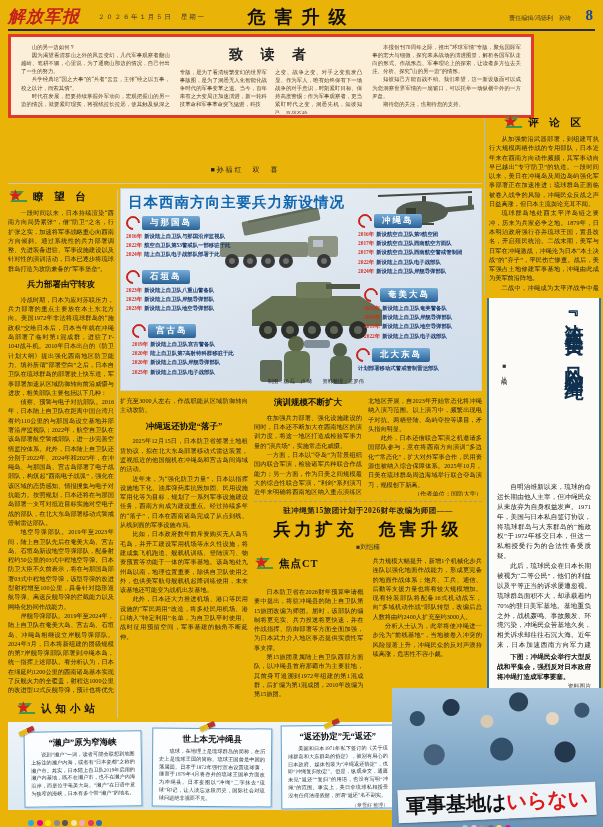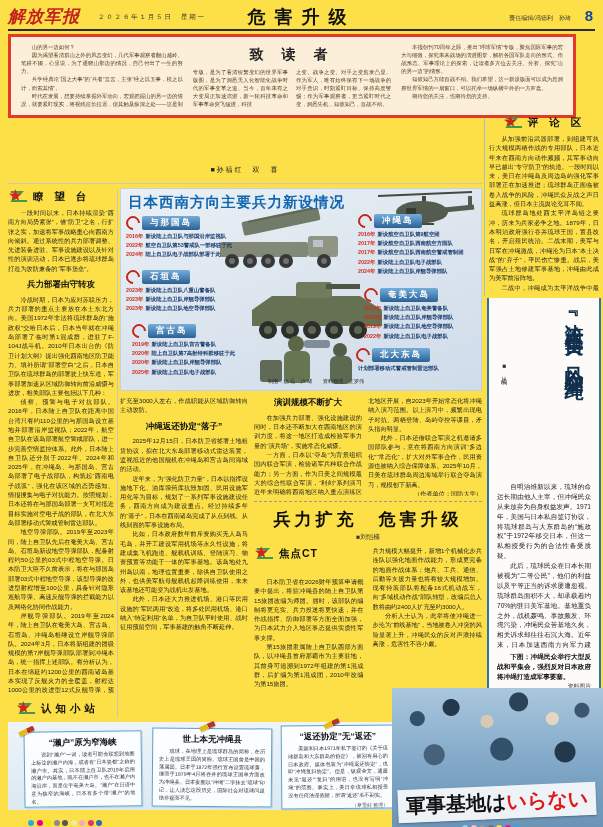--- a/index.html
+++ b/index.html
@@ -1,17 +1,17 @@
 <!DOCTYPE html>
 <html><head>
 <meta charset="utf-8">
 <style>
   html,body{margin:0;padding:0;background:#e9e7e2;}
-  .page{position:relative;width:603px;height:827px;margin:0 auto;background:#fde047;
-        font-family:Liberation Sans, sans-serif;color:#1a1a1a;overflow:hidden;}
+  .page{position:relative;width:603px;height:827px;margin:0 auto;background:#eab308;
+        font-family:Liberation Serif, serif;color:#1a1a1a;overflow:hidden;}
   .abs{position:absolute;}
   p{margin:0;text-indent:2em;}
   .jt{text-align:justify;}
   .ovh{overflow:hidden;}
 
   
   .logo{font-size:17px;font-weight:900;font-style:italic;color:#c4201d;letter-spacing:1px;}
   .date{font-size:6.5px;letter-spacing:1.8px;color:#333;}
   .secname{font-size:18px;font-weight:900;letter-spacing:9px;color:#111;}
   .editors{font-size:6px;color:#333;}
@@ -107,21 +107,21 @@
 
 <div class="page">
 
   <div class="abs logo" style="left:8px;top:5px;">解放军报</div>
   <div class="abs date" style="left:98px;top:13px;">２０２６年１月５日　星期一</div>
   <div class="abs secname" style="left:0;right:0;top:5px;text-align:center;">危害升级</div>
   <div class="abs editors" style="right:32px;top:14px;">责任编辑/冯德利　孙琦</div>
   <div class="abs pageno" style="right:10px;top:7px;">8</div>
   <div class="abs mrule" style="left:8px;right:8px;top:29px;"></div>
 
-  <div class="abs reader-box" style="left:8px;top:34px;width:568px;height:84px;">
+  <div class="abs reader-box" style="left:8px;top:34px;width:526px;height:84px;">
     <div class="rb-col jt ovh" style="width:31%;">
       <p>山的另一边如何？</p>
       <p>因为渴望看清群山之外的风云变幻，几代军事观察者翻山越岭、笔耕不辍，心里说，为了通晓山那边的情况，自己付出了一生的努力。</p>
       <p>兵学经典论“国之大事”的“兵者”云云，主张“经之以五事，校之以计，而索其情”。</p>
       <p>时代在发展，想要持续掌握外军动向，宏观把握山的另一边的情况，就要紧盯现实，将视线拉长拉远，使其触及纵深之处——这是制胜之力。</p>
     </div>
     <div style="width:38%;">
       <div class="rb-title">致 读 者</div>
       <div class="rb-mid-cols ovh" style="height:46px;">
         <div class="rb-col jt" style="width:50%;">专版，是为了看清纷繁变幻的世界军事版图，是为了洞悉无人化智能化战争时代的军事变革之道。当今，百年未有之大变局正加速演进，新一轮科技革命和军事革命突飞猛进，科技</div>
@@ -290,20 +290,21 @@
 
   </div>
 
   <div class="abs body-txt jt ovh" style="left:368px;top:396px;width:114px;height:100px;">
     <p style="text-indent:0;">北地区开展，自2023年开始常态化将冲绳纳入演习范围。以上演习中，频繁出现电子对抗、两栖登陆、岛屿夺控等课目，矛头指向明显。</p>
     <p>此外，日本还借联合军演之机邀请多国部队参与，意在将西南方向演训“多边化”“常态化”，扩大对外军事合作，民用资源也被纳入综合保障体系。2025年10月，日美在琉球群岛周边海域举行联合夺岛演习，规模创下新高。</p>
     <p style="text-align:right;text-indent:0;">（作者单位：国防大学）</p>
   </div>
 
   <div class="abs focus-block" style="left:254px;top:501px;width:228px;height:217px;">
+    <div class="kicker">驻冲绳第15旅团计划于2026财年改编为师团——</div>
     <div class="focus-headline">兵力扩充　危害升级</div>
     <div class="focus-byline">■刘恺楠</div>
     <div class="focus-cols">
       <div class="focus-col ovh" style="height:142px;">
         <div class="sec-head" style="margin-bottom:16px;">
           <svg class="starz" viewBox="0 0 22 16">
             <path d="M3 3 L15 3 L5 13 L21 13" fill="none" stroke="#3f9b4c" stroke-width="2.2"></path>
             <polygon points="8,0 9.9,4.6 14.8,4.9 11,7.9 12.3,12.7 8,10 3.7,12.7 5,7.9 1.2,4.9 6.1,4.6" fill="#d2251c"></polygon>
           </svg>
           <span class="sec-label" style="letter-spacing:1px;">焦点CT</span>

